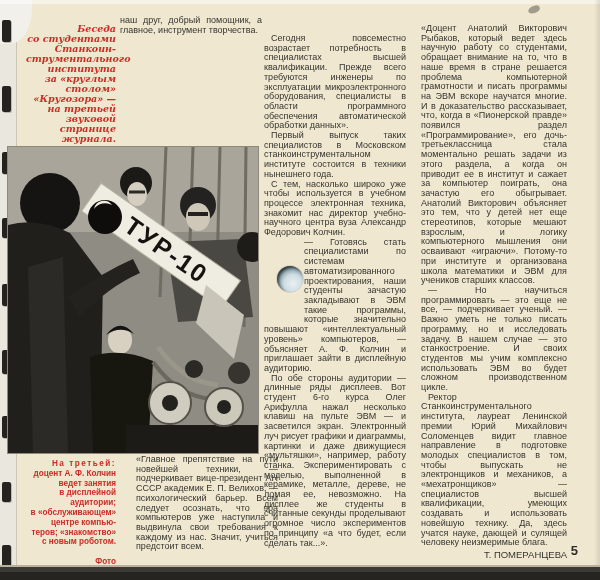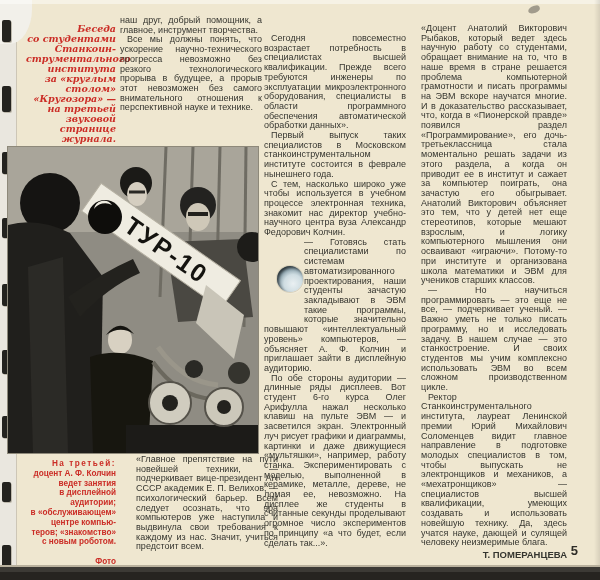--- a/index.html
+++ b/index.html
@@ -24,21 +24,21 @@
          font-size:9.5px;line-height:10px;white-space:pre-line;}
   
   .col{position:absolute;font-size:9px;line-height:9.7px;text-align:justify;}
   .col p{margin:0;}
   .col p.ind{text-indent:7px;}
   .col1-top{left:120px;top:16px;width:142px;}
   .col1-bottom{left:136px;top:455px;width:142px;}
   .col2{left:264px;top:34px;width:142px;}
   .col3{left:421px;top:24px;width:146px;}
   .hole-float{float:left;width:40px;height:58px;margin-top:29px;}
-  .author{display:block;text-align:right;font-weight:bold;font-size:9.5px;margin-top:2px;}
+  .author{display:block;text-align:right;font-weight:normal;font-size:9.5px;margin-top:2px;}
   
   .photo{position:absolute;left:8px;top:147px;width:250px;height:306px;
          box-shadow:0 0 0 1px #8e897a;}
   .photo svg{display:block;}
   
   .caption{position:absolute;left:20px;top:459px;width:96px;text-align:right;
            font-weight:bold;font-size:8.2px;line-height:9.8px;}
   .caption .heading{letter-spacing:1.5px;}
   .caption .lines{white-space:pre-line;}
   .caption .credit{white-space:pre-line;margin-top:10px;}
@@ -76,21 +76,20 @@
 за «круглым
 столом»
 «Кругозора» —
 на третьей
 звуковой
 странице
 журнала.</div>
 
   <div class="col col1-top">
     <p>наш друг, добрый помощник, а главное, инструмент творчества.</p>
-    <p class="ind">Все мы должны понять, что ускорение научно-технического прогресса невозможно без резкого технологического прорыва в будущее, а прорыв этот невозможен без самого внимательного отношения к перспективной науке и технике.</p>
   </div>
 
   <div class="photo">
     <svg width="250" height="306" viewBox="0 0 250 306" preserveAspectRatio="none">
       <rect x="0" y="0" width="250" height="306" fill="#8f8c83"></rect>
       <rect x="0" y="0" width="250" height="85" fill="#a9a59a"></rect>
       <g stroke="#6f6c63" stroke-width="3">
         <line x1="158" y1="0" x2="152" y2="150"></line>
           <line x1="185" y1="0" x2="180" y2="160"></line>
         <line x1="212" y1="0" x2="208" y2="170"></line>
@@ -150,31 +149,31 @@
     <div class="credit">Фото
 Л. Лазарева</div>
   </div>
 
   <div class="col col1-bottom">
     <p>«Главное препятствие на пути новейшей техники, — подчеркивает вице-президент АН СССР академик Е. П. Велихов, — психологический барьер. Всем следует осознать, что эра компьютеров уже наступила и выдвинула свои требования к каждому из нас. Значит, учиться предстоит всем.</p>
   </div>
 
   <div class="col col2">
     <p class="ind">Сегодня повсеместно возрастает потребность в специалистах высшей квалификации. Прежде всего требуются инженеры по эксплуатации микроэлектронного оборудования, специалисты в области программного обеспечения автоматической обработки данных».</p>
-    <p class="ind">Первый выпуск таких специалистов в Московском станкоинструментальном институте состоится в феврале нынешнего года.</p>
+    <p class="ind">Первый выпуск таких специалистов в Московском станкоинструментальном институте состоится в техники нынешнего года.</p>
     <p class="ind">С тем, насколько широко уже чтобы используется в учебном процессе электронная техника, знакомит нас директор учебно-научного центра вуза Александр Федорович Колчин.</p>
     <p><span class="hole-float"></span><span>— Готовясь стать специалистами по системам автоматизированного проектирования, наши студенты зачастую закладывают в ЭВМ такие программы, которые значительно повышают «интеллектуальный уровень» компьютеров, — объясняет А. Ф. Колчин и приглашает зайти в дисплейную аудиторию.</span></p>
     <p class="ind">По обе стороны аудитории — длинные ряды дисплеев. Вот студент 6-го курса Олег Арифулла нажал несколько клавиш на пульте ЭВМ — и засветился экран. Электронный луч рисует графики и диаграммы, картинки и даже движущиеся «мультяшки», например, работу станка. Экспериментировать с моделью, выполненной в керамике, металле, дереве, не ломая ее, невозможно. На дисплее же студенты в считанные секунды проделывают огромное число экспериментов по принципу «а что будет, если сделать так...».</p>
   </div>
 
   <div class="hole"></div>
 
   <div class="col col3">
     <p>«Доцент Анатолий Викторович Рыбаков, который ведет здесь научную работу со студентами, обращает внимание на то, что в наше время в стране решается проблема компьютерной грамотности и писать программы на ЭВМ вскоре научатся многие. И в доказательство рассказывает, что, когда в «Пионерской правде» появился раздел «Программирование», его дочь-третьеклассница стала моментально решать задачи из этого раздела, а когда он приводит ее в институт и сажает за компьютер поиграть, она зачастую его обыгрывает. Анатолий Викторович объясняет это тем, что у детей нет еще стереотипов, которые мешают взрослым, и логику компьютерного мышления они осваивают «играючи». Потому-то при институте и организована школа математики и ЭВМ для учеников старших классов.</p>
-    <p class="ind">— Но научиться программировать — это еще не все, — подчеркивает ученый. — Важно уметь не только писать программу, но и исследовать задачу. В нашем случае — это станкостроение. И своих студентов мы учим комплексно использовать ЭВМ во всем сложном производственном цикле.</p>
+    <p class="ind">— Но научиться программировать — это еще не все, — подчеркивает ученый. — Важно уметь не только писать программу, но и исследовать задачу. В нашем случае — это станкостроение. И своих студентов мы учим комплексно использовать ЭВМ во будет сложном производственном цикле.</p>
     <p class="ind">Ректор Станкоинструментального института, лауреат Ленинской премии Юрий Михайлович Соломенцев видит главное направление в подготовке молодых специалистов в том, чтобы выпускать не электронщиков и механиков, а «мехатронщиков» — специалистов высшей квалификации, умеющих создавать и использовать новейшую технику. Да, здесь учатся науке, дающей и сулящей человеку неизмеримые блага.</p>
     <span class="author">Т. ПОМЕРАНЦЕВА</span>
   </div>
 
   <div class="page-num">5</div>
 
   <div class="smudge"></div>
   <div class="top-shade"></div>
   <div class="right-shade"></div>
   <div class="bottom-edge"></div>

